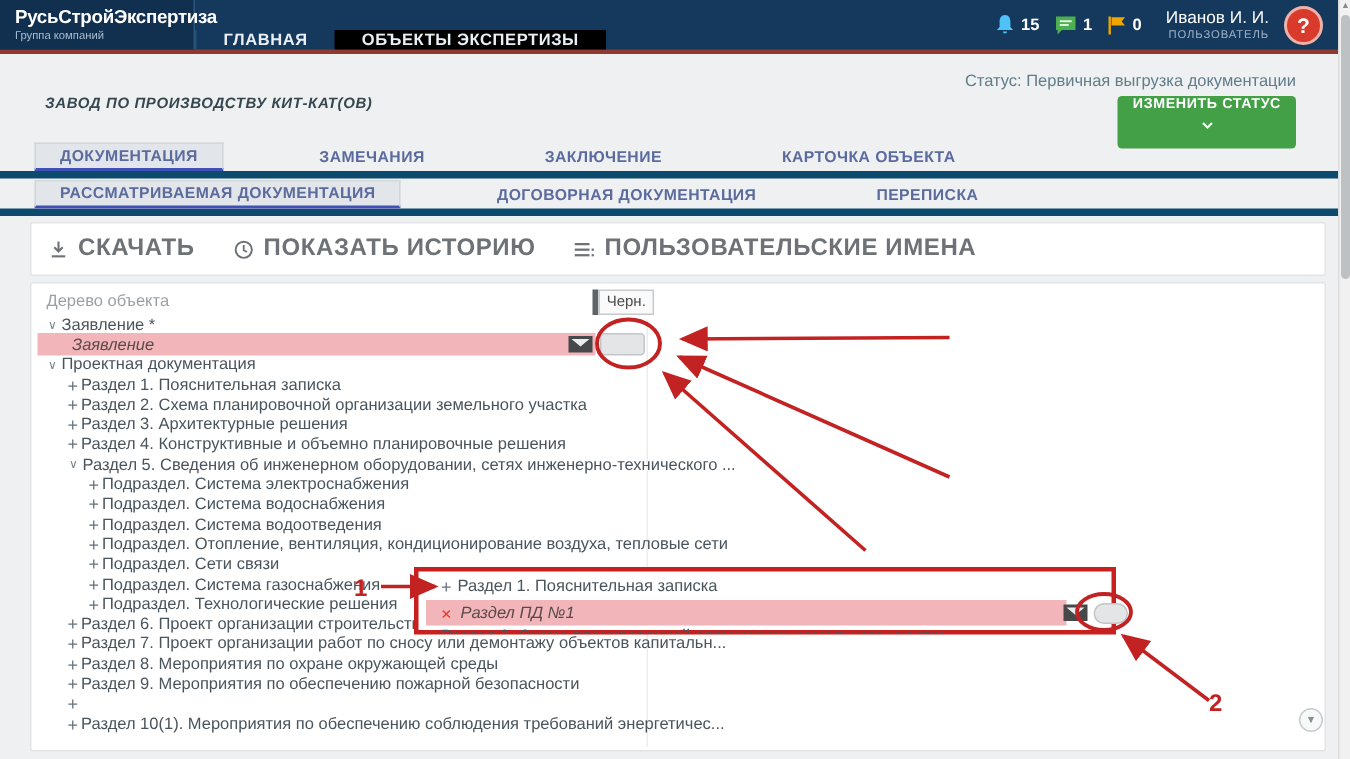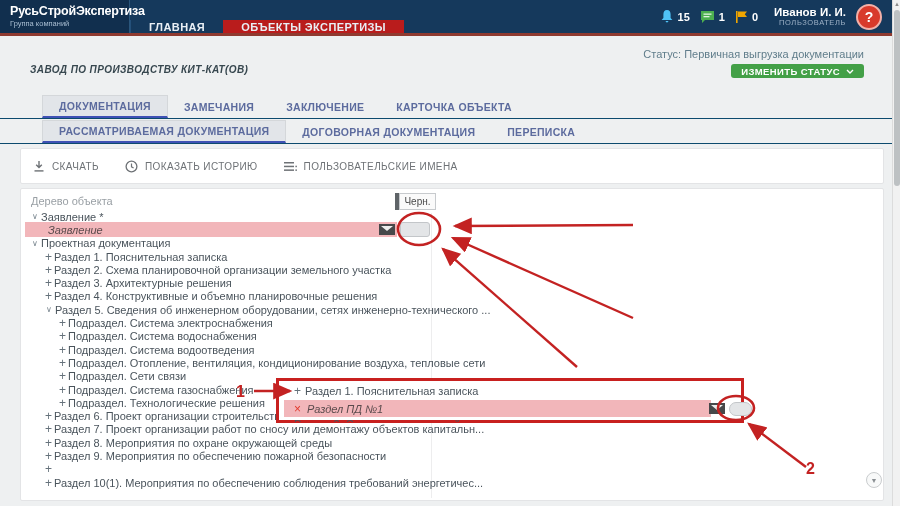--- a/index.html
+++ b/index.html
@@ -6,42 +6,42 @@
   html,body { width:900px; height:506px; }
   body { position:relative; overflow:hidden; background:#eef0f1; font-family:"Liberation Sans", sans-serif; }
 
   
   .header { position:absolute; left:0; top:0; width:892px; height:36px; background:#15395c; border-bottom:3px solid #8f3a30; display:flex; align-items:stretch; }
   .logo { width:130px; padding:4px 0 0 10px; background:#112f4e; border-right:1px solid #2a567c; }
   .logo-title { color:#fff; font-size:12.5px; font-weight:bold; letter-spacing:-.2px; white-space:nowrap; }
   .logo-sub { color:#a9bed2; font-size:7.5px; margin-top:1px; }
   .nav { display:flex; align-items:stretch; }
   .nav-item { display:flex; align-items:center; padding:0 18px; color:#e9eff5; font-size:11px; font-weight:bold; letter-spacing:.4px; border-left:1px solid #24507a; cursor:pointer;margin-top:20px; }
-  .nav-item.active { background:#b91c1c; border-left:none; }
+  .nav-item.active { background:#000000; border-left:none; }
   .hright { position:absolute; right:10px; top:0; height:33px; display:flex; align-items:center; gap:10px; }
   .hbadge { display:flex; align-items:center; gap:4px; color:#fff; font-size:11px; font-weight:bold; }
   .user { text-align:right; line-height:1.1; margin-left:6px; }
-  .user-name { color:#fff; font-size:11.5px; font-weight:bold; }
+  .user-name { color:#fff; font-size:11.5px; font-weight:normal; }
   .user-role { color:#9db1c6; font-size:7.5px; letter-spacing:.6px; }
   .help-btn { width:26px; height:26px; border-radius:50%; background:#d83a2b; border:2px solid #f2b0a8; color:#fff; font-size:14px; font-weight:bold; display:flex; align-items:center; justify-content:center; cursor:pointer; }
 
   
   .page-title { position:absolute; left:30px; top:64px; font-size:10px; font-weight:bold; color:#37474f; letter-spacing:.4px;font-style:italic; }
   .status-label { position:absolute; right:36px; top:48px; font-size:11px; color:#607d8b; }
-  .status-btn { position:absolute; right:36px; top:64px; height:14px; padding:0 10px; background:#43a047; border:none; border-radius:3px; color:#fff; font-size:9.5px; font-weight:bold; letter-spacing:.4px; display:flex; align-items:center; gap:6px; cursor:pointer; font-family:inherit; }
-
-  
-  .tabrow { position:absolute; left:0; width:892px; height:24px; border-bottom:1px solid #0c4a6e; display:flex; padding-left:42px; }
+  .status-btn { position:absolute; right:36px; top:64px; height:35px; padding:0 10px; background:#43a047; border:none; border-radius:3px; color:#fff; font-size:9.5px; font-weight:bold; letter-spacing:.4px; display:flex; align-items:center; gap:6px; cursor:pointer; font-family:inherit;flex-direction:column; }
+
+  
+  .tabrow { position:absolute; left:0; width:892px; height:24px; border-bottom:5px solid #0c4a6e; display:flex; padding-left:23px;gap:48px; }
   .tabrow1 { top:95px; } .tabrow2 { top:120px; }
   .tab { display:flex; align-items:center; padding:0 16px; font-size:10.5px; font-weight:bold; letter-spacing:.3px; color:#5c6b9e; cursor:pointer; }
   .tab.active { background:#e2e5e9; border:1px solid #d4d7da; border-bottom:2px solid #3f51b5; }
 
   
   .toolbar { position:absolute; left:20px; top:148px; width:864px; height:36px; background:#fff; border:1px solid #e3e4e6; border-radius:2px; display:flex; align-items:center; padding-left:12px; gap:26px; }
-  .tool-btn { display:flex; align-items:center; gap:7px; font-size:10px; font-weight:normal; letter-spacing:.4px; color:#6e7276; cursor:pointer; }
+  .tool-btn { display:flex; align-items:center; gap:7px; font-size:16px; font-weight:bold; letter-spacing:.4px; color:#6e7276; cursor:pointer; }
   .tool-btn svg { display:block; }
 
   
   .tree-panel { position:absolute; left:20px; top:188px; width:864px; height:313px; background:#fff; border:1px solid #e3e4e6; border-radius:2px; }
   .tree-label { position:absolute; left:10px; top:6px; font-size:11px; color:#9aa0a5; }
   .col-header { position:absolute; left:378px; top:4px; width:37px; height:17px; background:#fafafa; border:1px solid #c7cacd; font-size:10px; color:#4a4a4a; display:flex; align-items:center; justify-content:center; }
   .col-bar { position:absolute; left:374px; top:4px; width:4px; height:17px; background:#5f6468; }
   .col-divider { position:absolute; left:410px; top:24px; bottom:2px; width:1px; background:#ededee; }
 
   .tree-rows { position:absolute; left:20px; top:210px; width:864px; z-index:5; }

